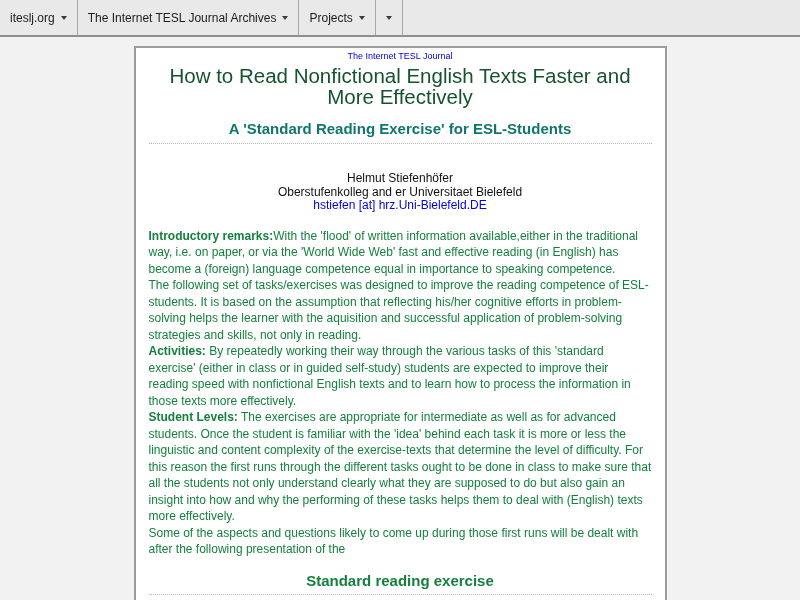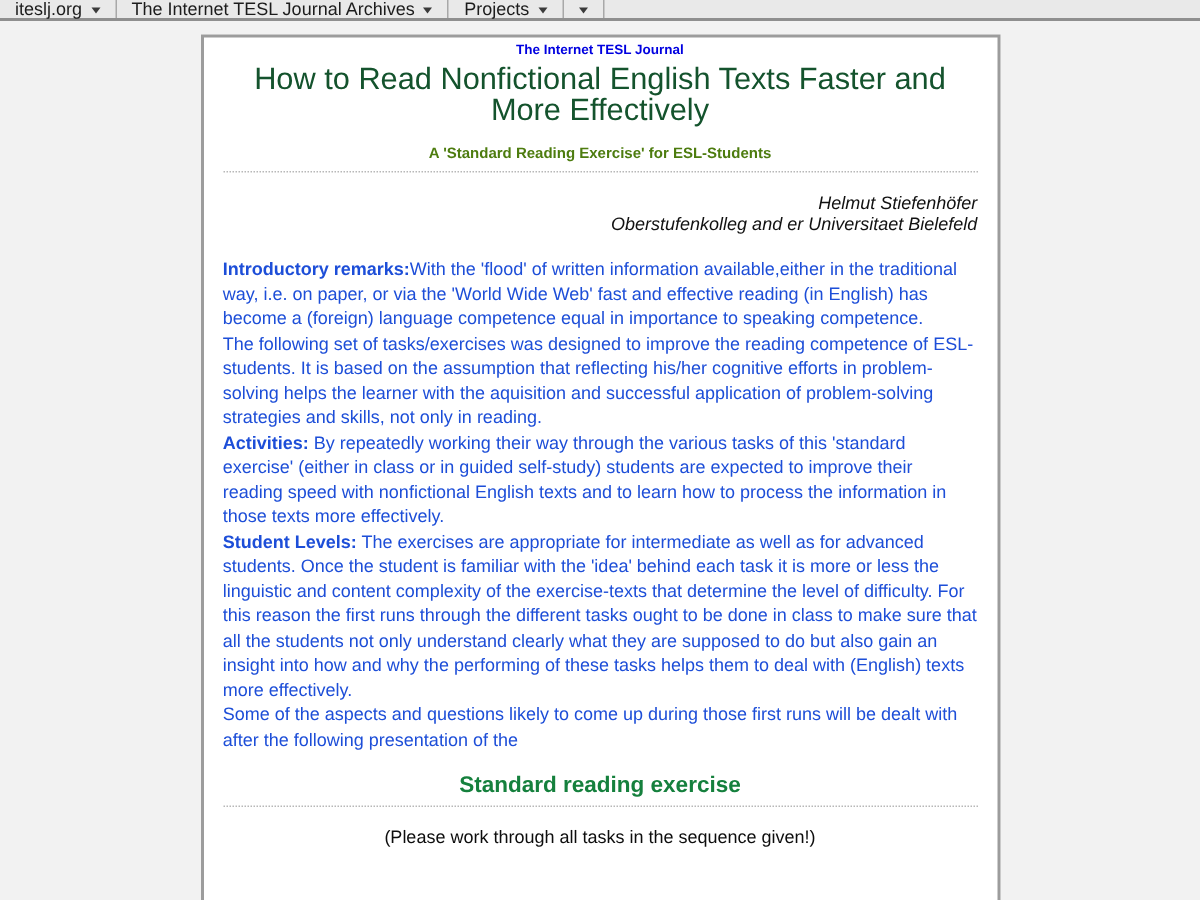--- a/index.html
+++ b/index.html
@@ -7,21 +7,21 @@
     margin: 0; padding: 0;
     width: 800px; height: 600px;
     overflow: hidden;
     background: #f2f2f2;
     font-family: "Liberation Sans", sans-serif;
   }
   
   .navbar {
     display: flex;
     align-items: stretch;
-    height: 14px;
+    height: 37px;
     background: #e9e9e9;
     border-bottom: 2px solid #8f8f8f;
   }
   .nav-item {
     display: flex;
     align-items: center;
     gap: 6px;
     padding: 0 10px;
     margin: 0;
     font-family: "Liberation Sans", sans-serif;
@@ -47,65 +47,64 @@
     margin: 9px auto 0;
     background: #ffffff;
     border: 2px solid #9c9c9c;
     padding: 2px 13px 24px;
     min-height: 600px;
   }
   .journal-link {
     display: block;
     text-align: center;
     font-size: 9px;
-    font-weight: bold;
+    font-weight: normal;
     line-height: 11px;
     margin-top: 1px;
     color: #0000e0;
     text-decoration: none;
     cursor: pointer;
   }
   .title {
     font-size: 20.5px;
     font-weight: normal;
     line-height: 21px;
     text-align: center;
     color: #14532d;
     margin: 3px 0 0;
   }
   .subtitle {
-    font-size: 10px;
+    font-size: 15px;
     font-weight: bold;
     text-align: center;
-    color: #4d7c0f;
+    color: #0f766e;
     margin: 13px 0 6px;
   }
   hr.rule {
     border: 0;
     border-top: 1px dotted #b8b8b8;
     height: 0;
     margin: 0;
   }
   .author {
-    text-align: right;
+    text-align: center;
     font-size: 12px;
     line-height: 13.5px;
     color: #111111;
-    margin: 14px 0 15px;
-    font-style: italic;
+    margin: 28px 0 15px;
   }
   .email-link {
     color: #0000e0;
     text-decoration: none;
     cursor: pointer;
   }
   p.body {
     font-size: 12px;
     line-height: 16.5px;
-    color: #1d4ed8;
+    color: #15803d;
     margin: 0 0;
   }
   p.body b { font-weight: bold; }
   .section-heading {
     font-size: 15px;
     font-weight: bold;
     text-align: center;
     color: #15803d;
     margin: 14px 0 5px;
   }
@@ -143,20 +142,21 @@
 
   <h1 class="title">How to Read Nonfictional English Texts Faster and More Effectively</h1>
 
   <h2 class="subtitle">A 'Standard Reading Exercise' for ESL-Students</h2>
 
   <hr class="rule">
 
   <div class="author">
     <div>Helmut Stiefenhöfer</div>
     <div>Oberstufenkolleg and er Universitaet Bielefeld</div>
+    <div><a class="email-link">hstiefen [at] hrz.Uni-Bielefeld.DE</a></div>
   </div>
 
   <p class="body"><b>Introductory remarks:</b><span>With the 'flood' of written information available,either in the traditional way, i.e. on paper, or via the 'World Wide Web' fast and effective reading (in English) has become a (foreign) language competence equal in importance to speaking competence.</span></p>
 
   <p class="body"><span>The following set of tasks/exercises was designed to improve the reading competence of ESL-students. It is based on the assumption that reflecting his/her cognitive efforts in problem-solving helps the learner with the aquisition and successful application of problem-solving strategies and skills, not only in reading.</span></p>
 
   <p class="body"><b>Activities:</b><span> By repeatedly working their way through the various tasks of this 'standard exercise' (either in class or in guided self-study) students are expected to improve their reading speed with nonfictional English texts and to learn how to process the information in those texts more effectively.</span></p>
 
   <p class="body"><b>Student Levels:</b><span> The exercises are appropriate for intermediate as well as for advanced students. Once the student is familiar with the 'idea' behind each task it is more or less the linguistic and content complexity of the exercise-texts that determine the level of difficulty. For this reason the first runs through the different tasks ought to be done in class to make sure that all the students not only understand clearly what they are supposed to do but also gain an insight into how and why the performing of these tasks helps them to deal with (English) texts more effectively.</span><br><span>Some of the aspects and questions likely to come up during those first runs will be dealt with after the following presentation of the</span></p>
 

